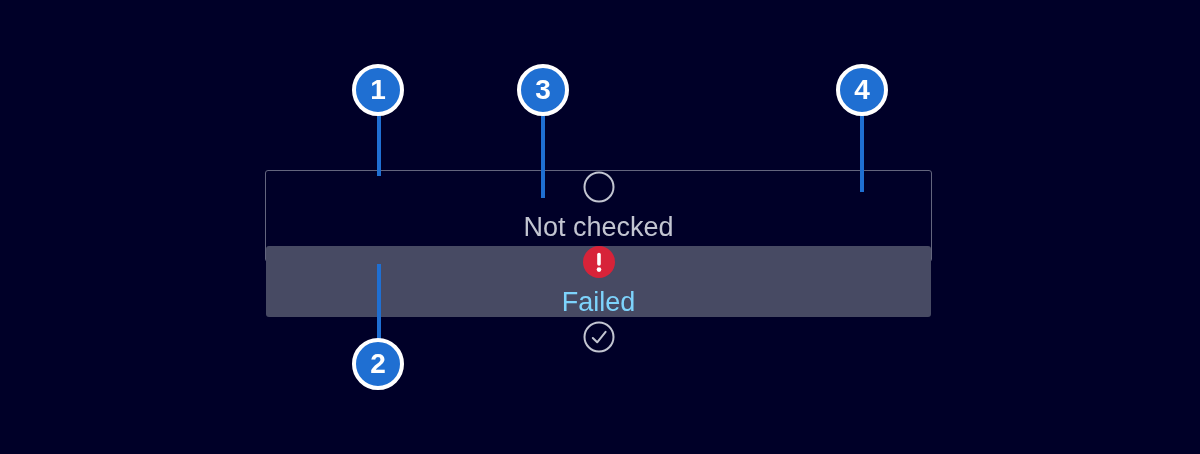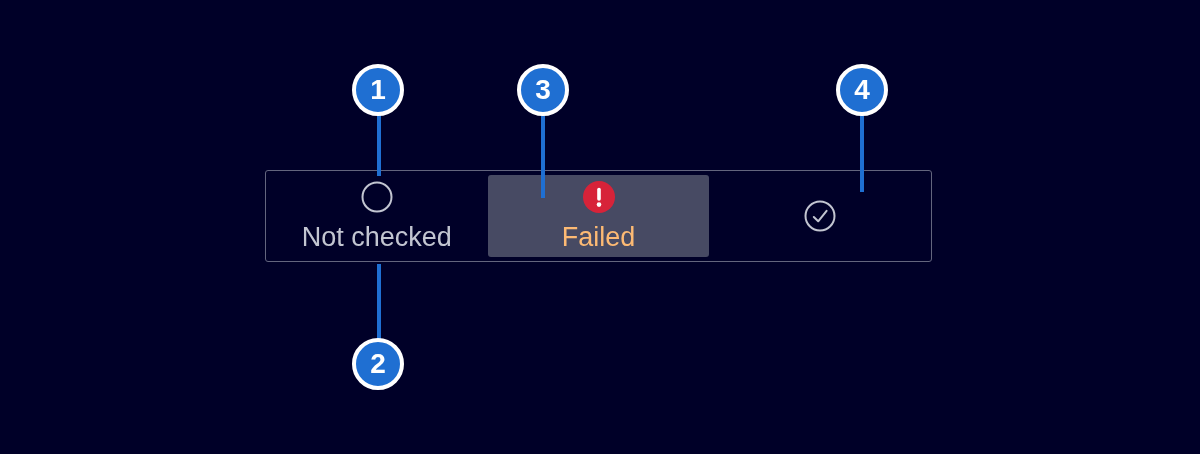--- a/index.html
+++ b/index.html
@@ -21,20 +21,21 @@
     position: absolute;
     left: 265px;
     top: 170px;
     width: 667px;
     height: 92px;
     box-sizing: border-box;
     border: 1px solid #63657e;
     border-radius: 3px;
     display: flex;
     z-index: 1;
+    flex-direction: column;
   }
   .segment {
     flex: 1 1 0;
     display: flex;
     flex-direction: column;
     align-items: center;
     justify-content: center;
     gap: 9px;
     cursor: pointer;
   }
@@ -43,21 +44,21 @@
     line-height: 30px;
     color: #c2c5d1;
     white-space: nowrap;
   }
   .segment.selected {
     background: #474a63;
     border-radius: 3px;
     margin: 4px 0;
   }
   .segment.selected .seg-label {
-    color: #fdba74;
+    color: #7dd3fc;
   }
   .seg-icon {
     width: 32px;
     height: 32px;
     display: block;
   }
 
   
   .callout-line {
     position: absolute;

